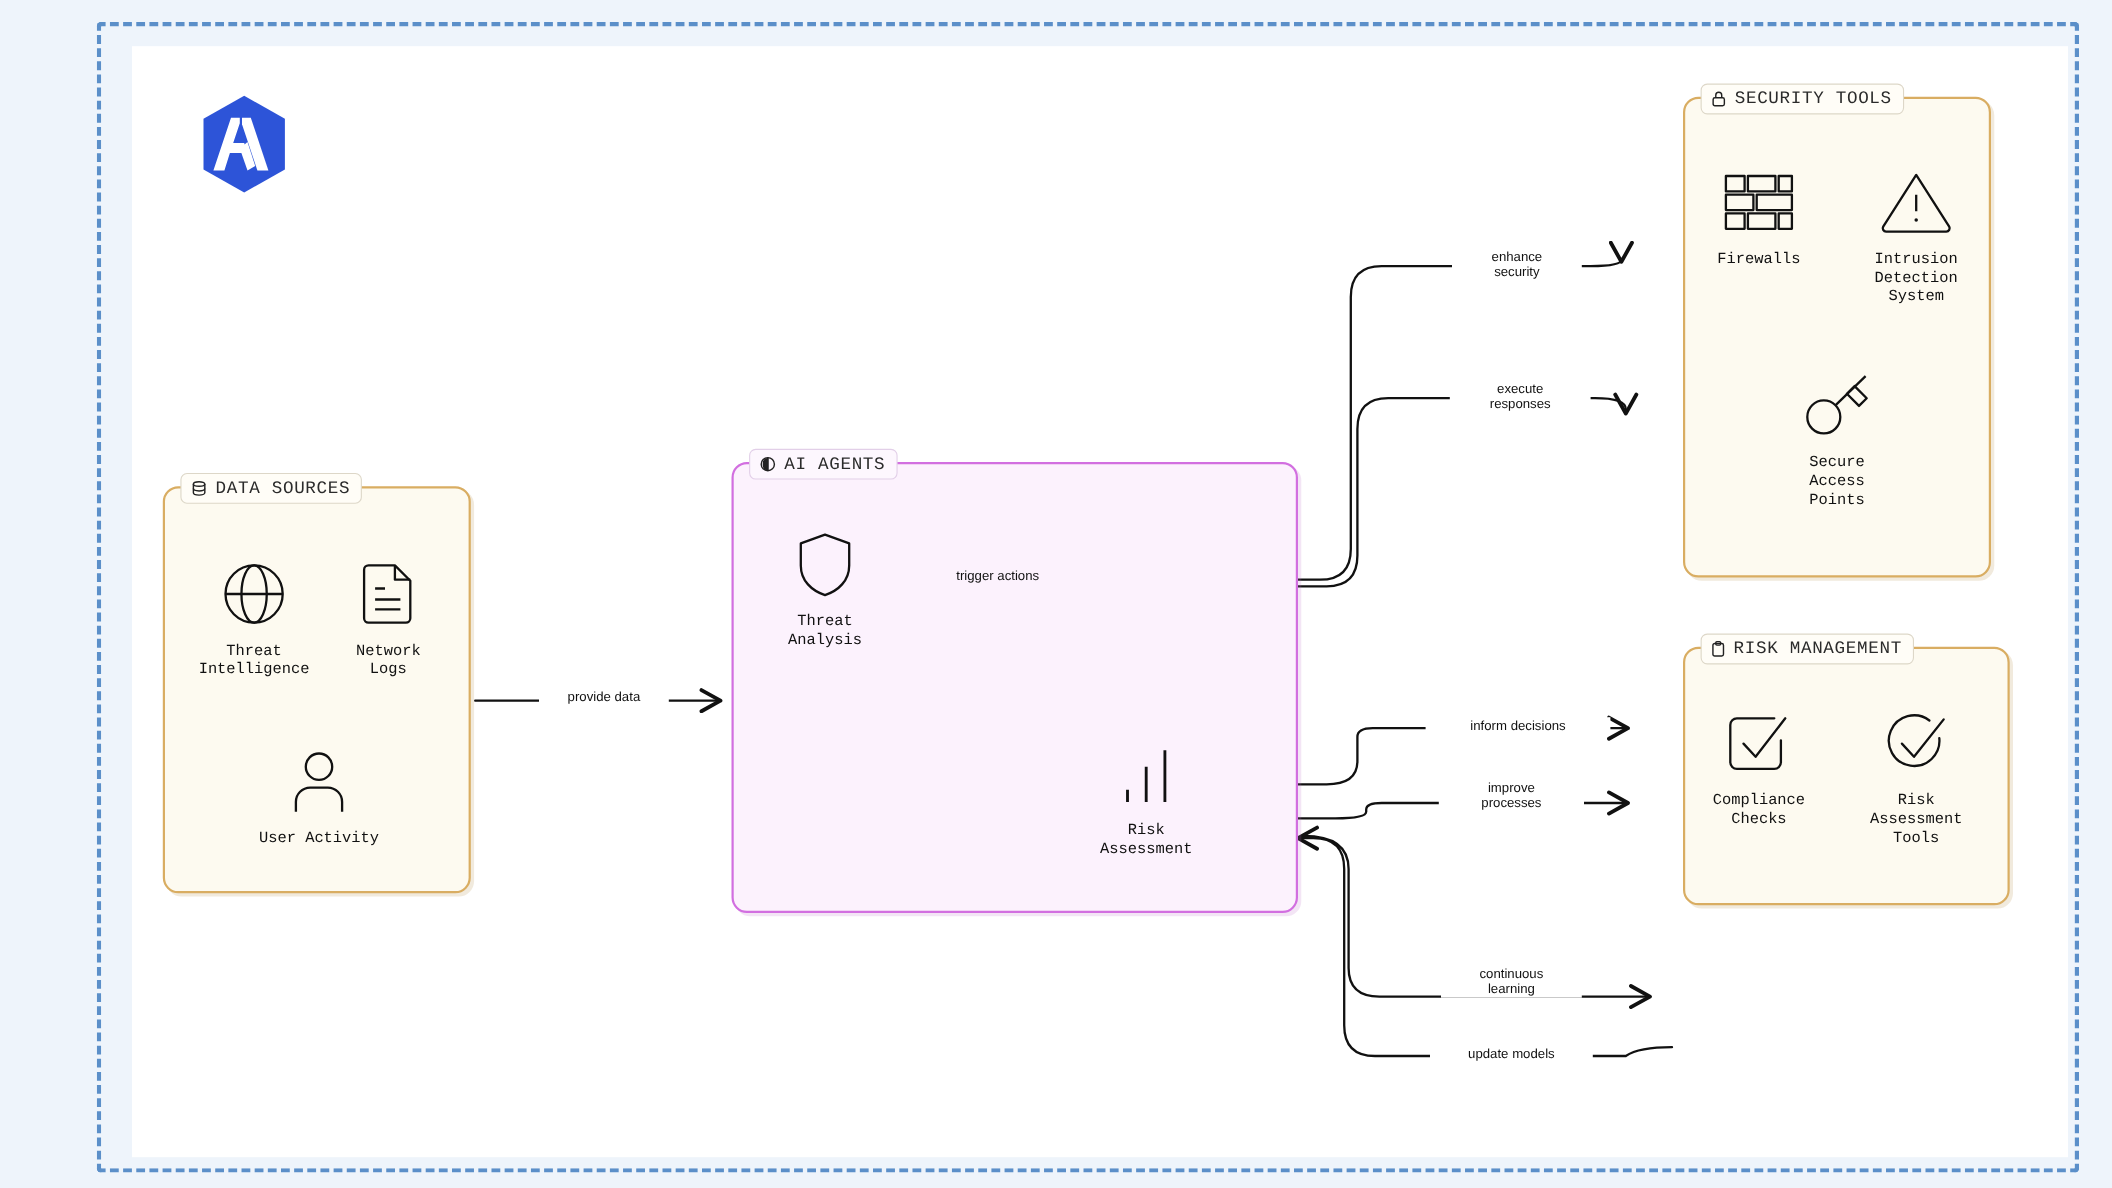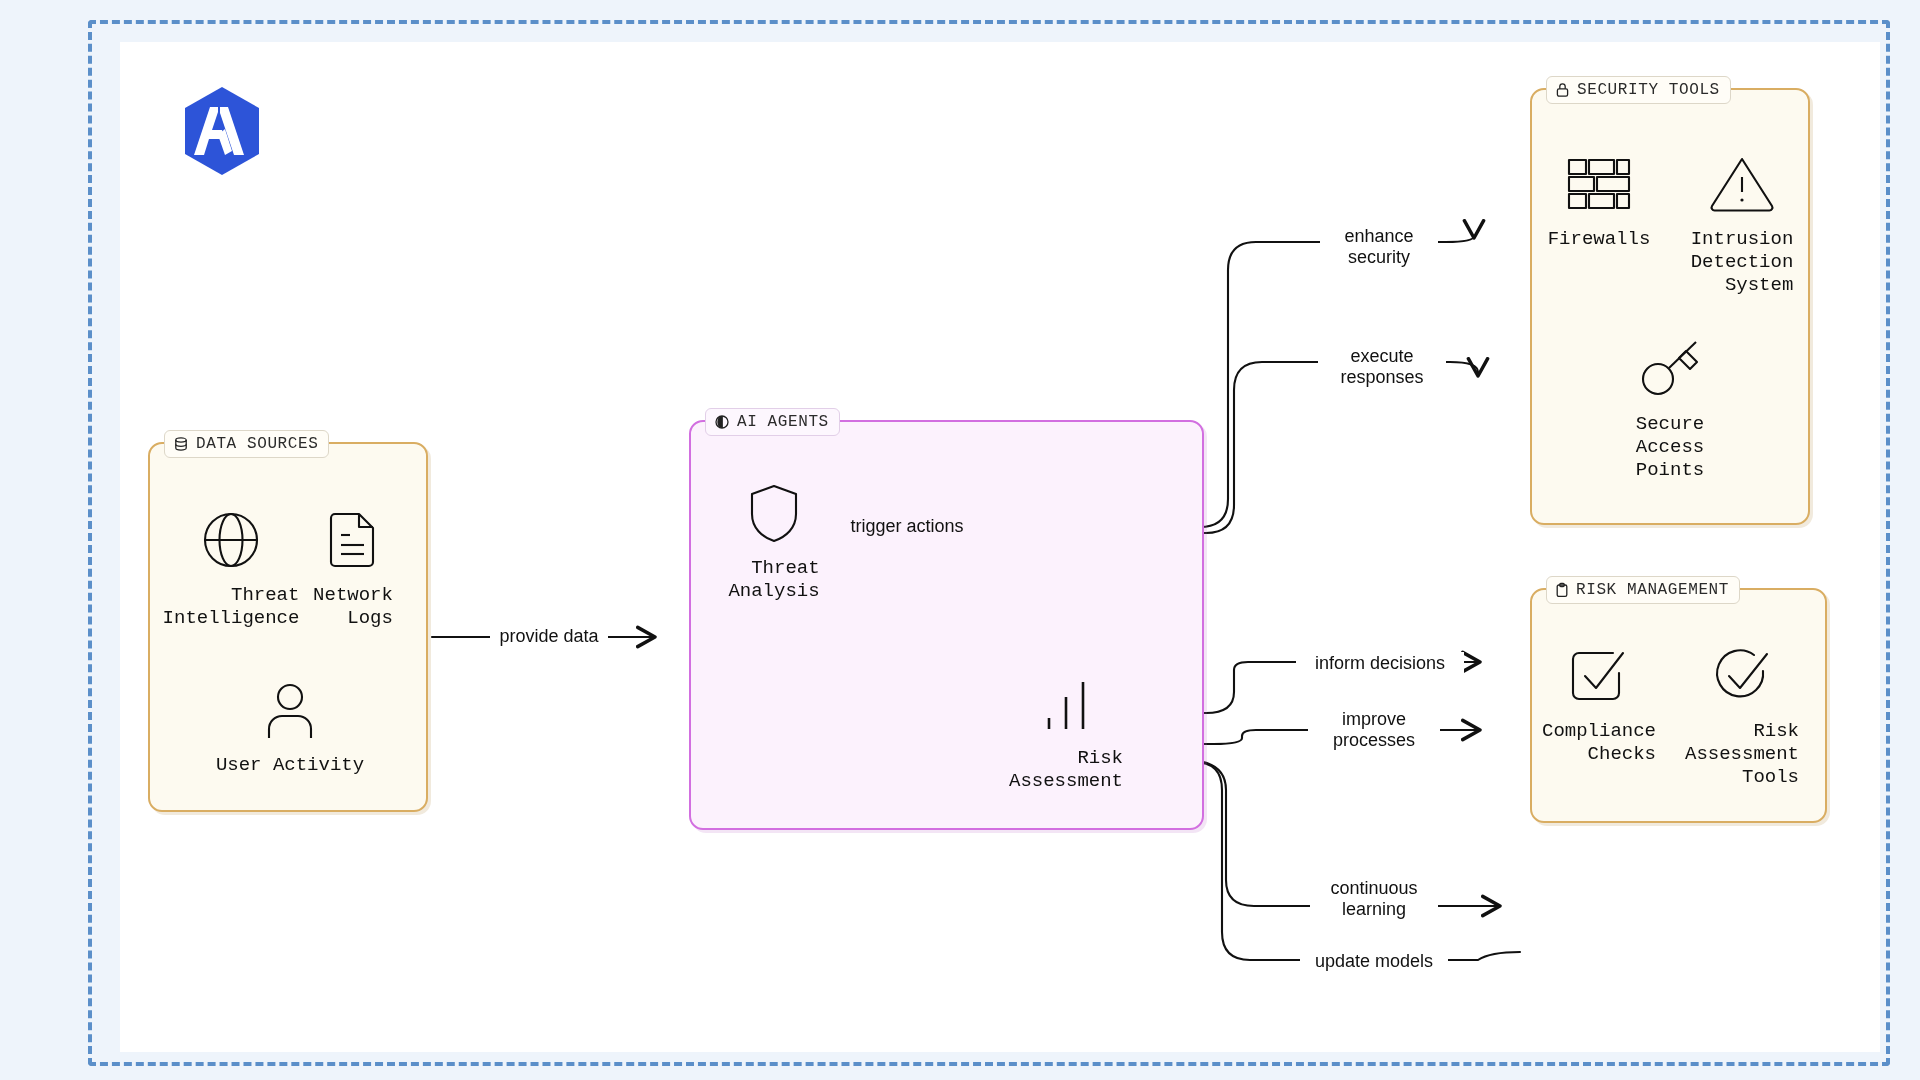--- a/index.html
+++ b/index.html
@@ -92,31 +92,31 @@
     width: 150px;
   }
   .node .glyph {
     height: 72px;
     display: flex;
     align-items: center;
     justify-content: center;
   }
   .node .label {
     margin-top: 8px;
-    text-align: right;
-    font-size: 19px;
+    text-align: center;
+    font-size: 14px;
     line-height: 1.22;
     color: #111;
     white-space: pre-line;
   }
 
   
   .edge-label {
     position: absolute;
-    font-size: 18px;
+    font-size: 12px;
     line-height: 1.18;
     color: #111;
     text-align: center;
     white-space: pre-line;
     background: #ffffff;
     padding: 1px 4px;
   }
   .edge-label.on-violet { background: #fcf2fd; }
 
   svg.wires {
@@ -219,21 +219,21 @@
       <div class="glyph">
         <svg width="58" height="60" viewBox="0 0 58 60" fill="none" stroke="#111" stroke-width="2.1">
           <circle cx="29" cy="17" r="12"></circle>
           <path d="M8 58 v-9 a13 13 0 0 1 13 -13 h16 a13 13 0 0 1 13 13 v9"></path>
         </svg>
       </div>
       <div class="label">User Activity</div>
     </div>
   </div>
 
-  <div class="group violet" style="left:665px; top:420px; width:515px; height:410px;margin-left:24px;">
+  <div class="group violet" style="left:665px; top:420px; width:515px; height:410px;">
     <div class="group-badge">
       <span>
         <svg width="16" height="16" viewBox="0 0 16 16" fill="none" stroke="#222" stroke-width="1.3">
           <circle cx="8" cy="8" r="6"></circle>
           <line x1="8" y1="2" x2="8" y2="14"></line>
           <path d="M8 4.6 c-2.4 0 -3 1.2 -3 3.4 s0.6 3.4 3 3.4" fill="#222" stroke="none" opacity="0"></path>
           <path d="M8 3 C5 3 4 5 4 8 s1 5 4 5 z" fill="#222"></path>
         </svg>
       </span>
       <span>AI AGENTS</span>

